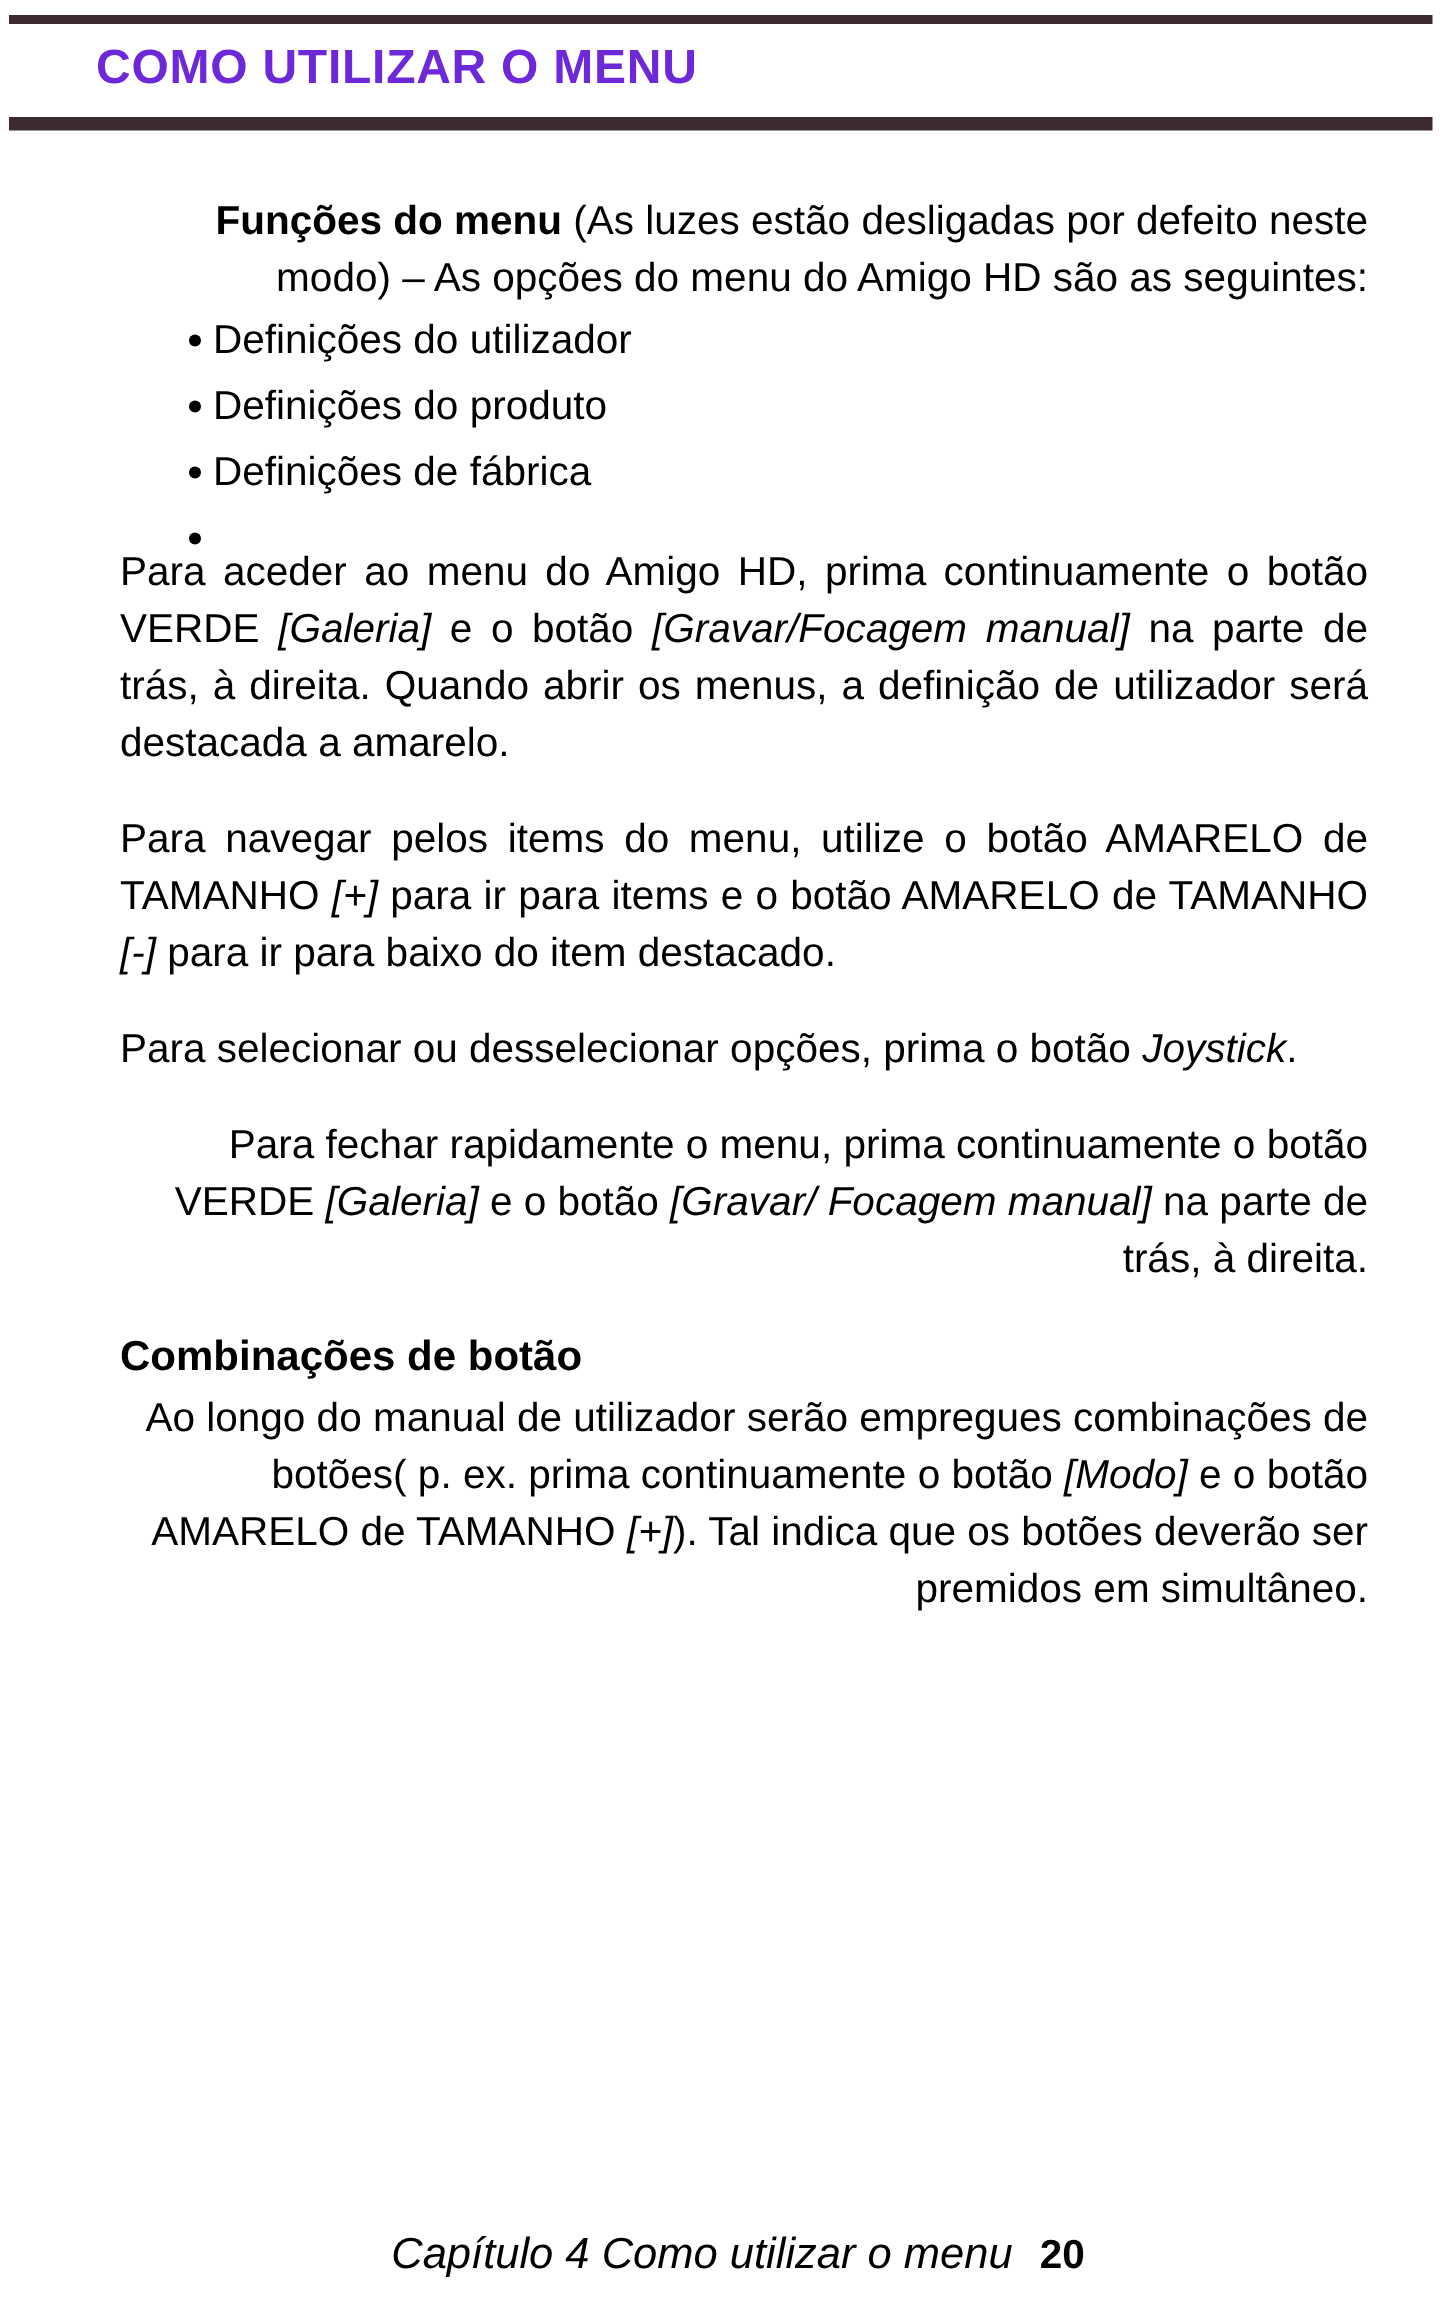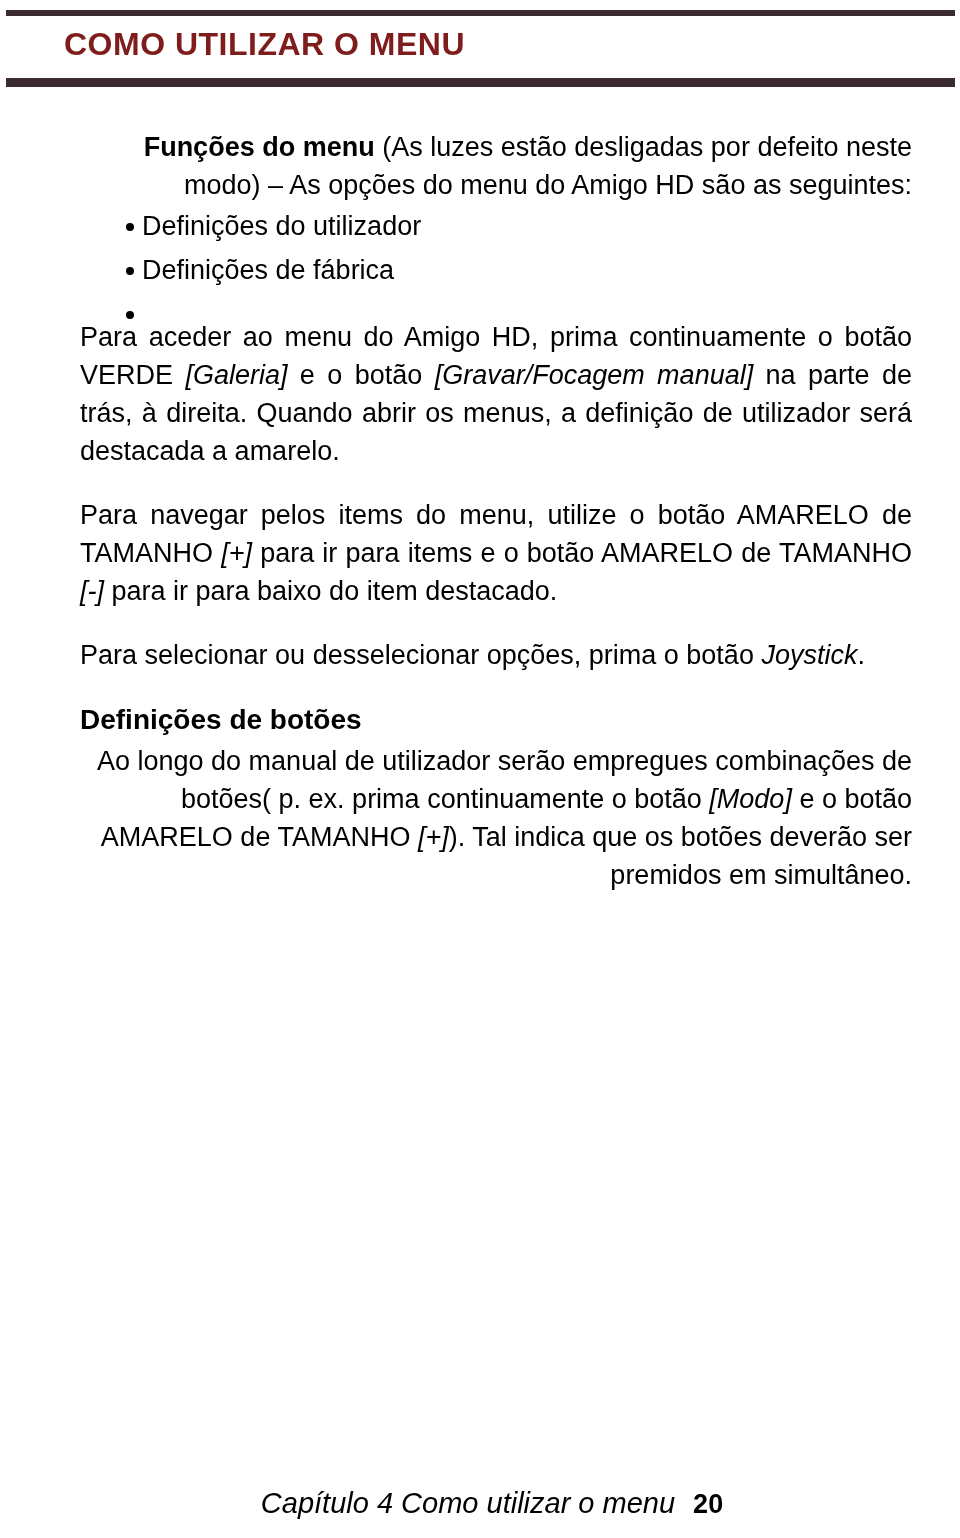--- a/index.html
+++ b/index.html
@@ -34,21 +34,21 @@
   .rule-top  { top: 10px; height: 6px; }
   .rule-bot  { top: 78px; height: 9px; }
 
   .page-title {
     position: absolute;
     left: 64px;
     top: 26px;
     font-size: 32px;
     font-weight: bold;
     letter-spacing: 0.5px;
-    color: #7f1d1d;
+    color: #6d28d9;
     font-family: "Liberation Sans", sans-serif;
     white-space: nowrap;
   }
 
   
   .content {
     position: absolute;
     left: 80px;
     top: 128px;
     width: 832px;
@@ -130,32 +130,34 @@
   <div class="page-title">COMO UTILIZAR O MENU</div>
   <div class="rule rule-bot"></div>
 </div>
 
 <div class="content">
 
   <p class="para left nogap"><b class="lead">Funções do menu</b><span> (As luzes estão desligadas por defeito neste modo) – As opções do menu do Amigo HD são as seguintes:</span></p>
 
   <ul class="bullets">
     <li><span class="dot"></span><span>Definições do utilizador</span></li>
+    <li><span class="dot"></span><span>Definições do produto</span></li>
     <li><span class="dot"></span><span>Definições de fábrica</span></li>
     <li><span class="dot"></span></li>
   </ul>
 
   <p class="para"><span>Para aceder ao menu do Amigo HD, prima continuamente o botão VERDE </span><em class="bi">[Galeria]</em><span> e o botão </span><em class="bi">[Gravar/Focagem manual]</em><span> na parte de trás, à direita. Quando abrir os menus, a definição de utilizador será destacada a amarelo.</span></p>
 
   <p class="para"><span>Para navegar pelos items do menu, utilize o botão AMARELO de TAMANHO </span><em class="bi">[+]</em><span> para ir para items e o botão AMARELO de TAMANHO </span><em class="bi">[-]</em><span> para ir para baixo do item destacado.</span></p>
 
   <p class="para"><span>Para selecionar ou desselecionar opções, prima o botão </span><em class="bi">Joystick</em><span>.</span></p>
 
 
+  <p class="para left"><span>Para fechar rapidamente o menu, prima continuamente o botão VERDE </span><em class="bi">[Galeria]</em><span> e o botão </span><em class="bi">[Gravar/ Focagem manual]</em><span> na parte de trás, à direita.</span></p>
 
-  <h2 class="subhead">Definições de botões</h2>
+  <h2 class="subhead">Combinações de botão</h2>
   <p class="para left"><span>Ao longo do manual de utilizador serão empregues combinações de botões( p. ex. prima continuamente o botão </span><em class="bi">[Modo]</em><span> e o botão AMARELO de TAMANHO </span><em class="bi">[+]</em><span>). Tal indica que os botões deverão ser premidos em simultâneo.</span></p>
 
 </div>
 
 <div class="page-footer">
   <span class="footer-chapter">Capítulo 4 Como utilizar o menu</span><span class="footer-pageno">20</span>
 </div>
 
 </body></html>

